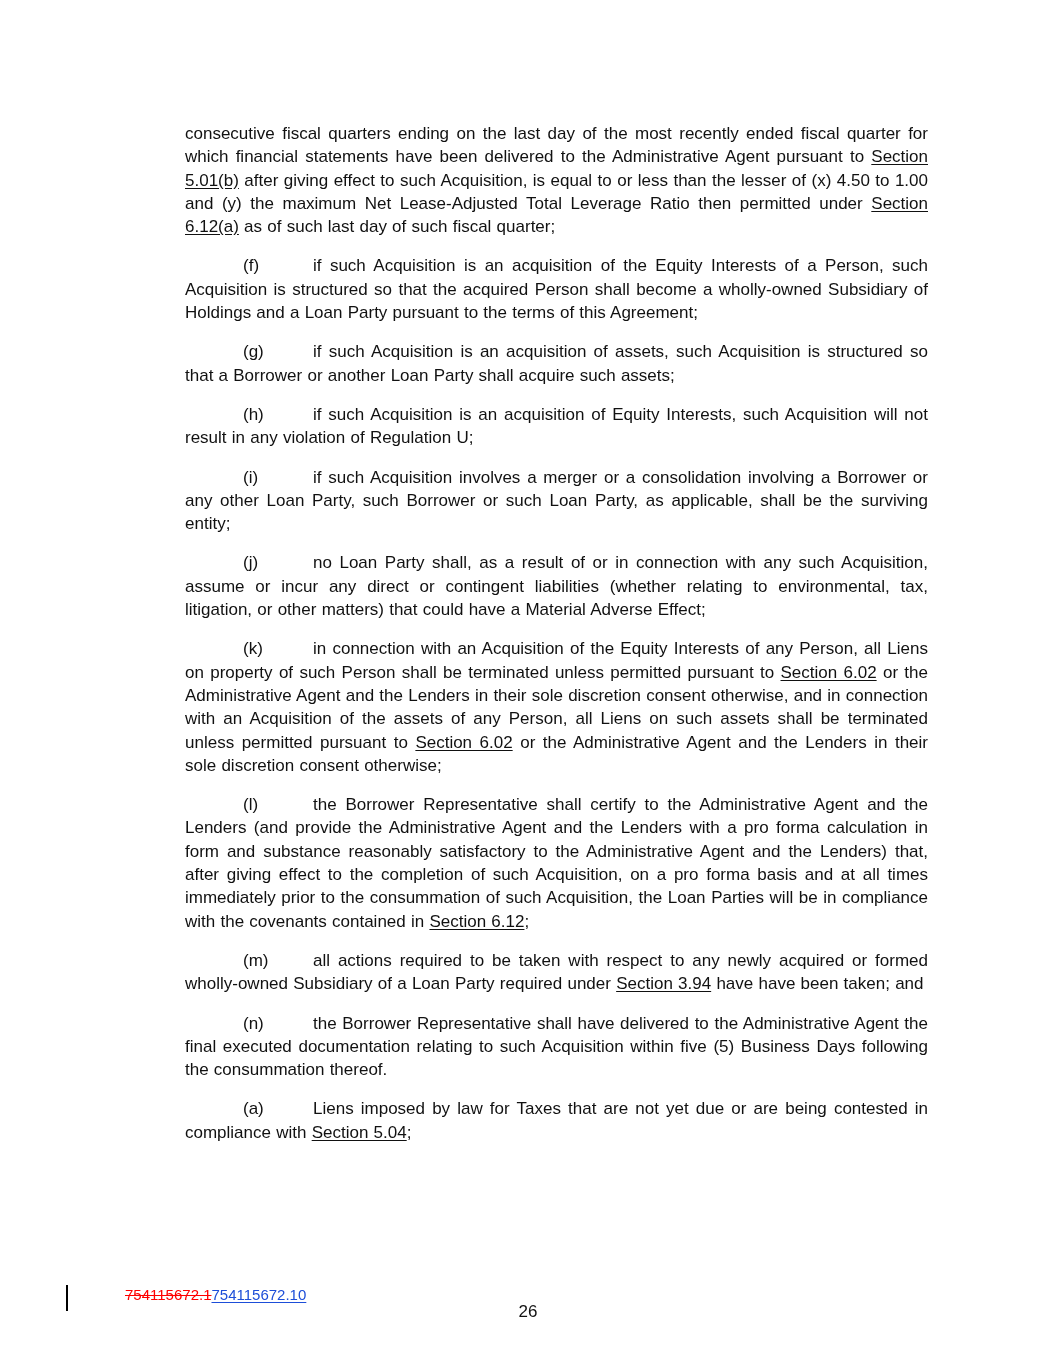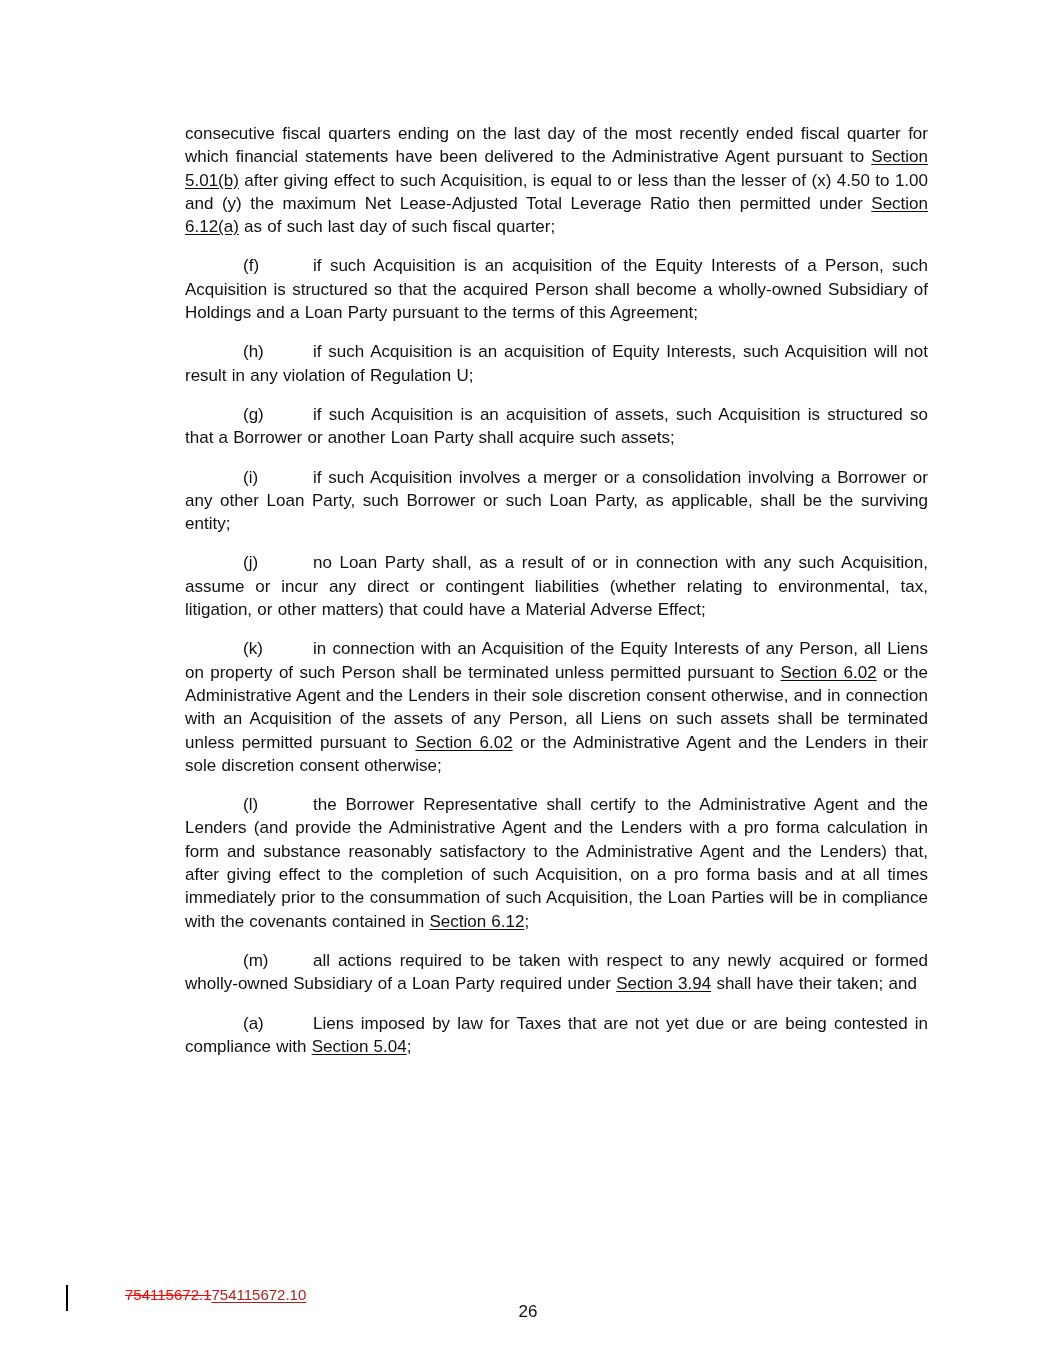--- a/index.html
+++ b/index.html
@@ -53,36 +53,37 @@
   }
   .revision {
     position: absolute;
     left: 125px;
     top: 1285px;
     font-size: 15px;
     line-height: 20px;
     white-space: nowrap;
   }
   .rev-old { color: #ff0000; text-decoration: line-through; }
-  .rev-new { color: #b91c1c; text-decoration: underline; text-underline-offset: 2px; }
+  .rev-new { color: #1d4ed8; text-decoration: underline; text-underline-offset: 2px; }
 </style>
 </head>
 <body>
 
 <div class="page">
   <div class="content">
       <p class="para flush"><span>consecutive fiscal quarters ending on the last day of the most recently ended fiscal quarter for which financial statements have been delivered to the Administrative Agent pursuant to </span><span class="u">Section 5.01(b)</span><span> after giving effect to such Acquisition, is equal to or less than the lesser of (x) 4.50 to 1.00 and (y) the maximum Net Lease-Adjusted Total Leverage Ratio then permitted under </span><span class="u">Section 6.12(a)</span><span> as of such last day of such fiscal quarter;</span></p>
       <p class="para"><span class="plabel">(f)</span><span>if such Acquisition is an acquisition of the Equity Interests of a Person, such Acquisition is structured so that the acquired Person shall become a wholly-owned Subsidiary of Holdings and a Loan Party pursuant to the terms of this Agreement;</span></p>
+      <p class="para"><span class="plabel">(g)</span><span>if such Acquisition is an acquisition of assets, such Acquisition is structured so that a Borrower or another Loan Party shall acquire such assets;</span></p>
       <p class="para"><span class="plabel">(h)</span><span>if such Acquisition is an acquisition of Equity Interests, such Acquisition will not result in any violation of Regulation U;</span></p>
-      <p class="para"><span class="plabel">(g)</span><span>if such Acquisition is an acquisition of assets, such Acquisition is structured so that a Borrower or another Loan Party shall acquire such assets;</span></p>
       <p class="para"><span class="plabel">(i)</span><span>if such Acquisition involves a merger or a consolidation involving a Borrower or any other Loan Party, such Borrower or such Loan Party, as applicable, shall be the surviving entity;</span></p>
       <p class="para"><span class="plabel">(j)</span><span>no Loan Party shall, as a result of or in connection with any such Acquisition, assume or incur any direct or contingent liabilities (whether relating to environmental, tax, litigation, or other matters) that could have a Material Adverse Effect;</span></p>
       <p class="para"><span class="plabel">(k)</span><span>in connection with an Acquisition of the Equity Interests of any Person, all Liens on property of such Person shall be terminated unless permitted pursuant to </span><span class="u">Section 6.02</span><span> or the Administrative Agent and the Lenders in their sole discretion consent otherwise, and in connection with an Acquisition of the assets of any Person, all Liens on such assets shall be terminated unless permitted pursuant to </span><span class="u">Section 6.02</span><span> or the Administrative Agent and the Lenders in their sole discretion consent otherwise;</span></p>
       <p class="para"><span class="plabel">(l)</span><span>the Borrower Representative shall certify to the Administrative Agent and the Lenders (and provide the Administrative Agent and the Lenders with a pro forma calculation in form and substance reasonably satisfactory to the Administrative Agent and the Lenders) that, after giving effect to the completion of such Acquisition, on a pro forma basis and at all times immediately prior to the consummation of such Acquisition, the Loan Parties will be in compliance with the covenants contained in </span><span class="u">Section 6.12</span><span>;</span></p>
-      <p class="para"><span class="plabel">(m)</span><span>all actions required to be taken with respect to any newly acquired or formed wholly-owned Subsidiary of a Loan Party required under </span><span class="u">Section 3.94</span><span> shall have their taken; and</span></p>
+      <p class="para"><span class="plabel">(m)</span><span>all actions required to be taken with respect to any newly acquired or formed wholly-owned Subsidiary of a Loan Party required under </span><span class="u">Section 3.94</span><span> have have been taken; and</span></p>
+      <p class="para"><span class="plabel">(n)</span><span>the Borrower Representative shall have delivered to the Administrative Agent the final executed documentation relating to such Acquisition within five (5) Business Days following the consummation thereof.</span></p>
       <p class="para"><span class="plabel">(a)</span><span>Liens imposed by law for Taxes that are not yet due or are being contested in compliance with </span><span class="u">Section 5.04</span><span>;</span></p>
     </div>
 
   <div class="page-number">26</div>
 
   <div class="change-bar"></div>
 
   <div class="revision"><span class="rev-old">754115672.1</span><span class="rev-new">754115672.10</span></div>
 </div>
 

